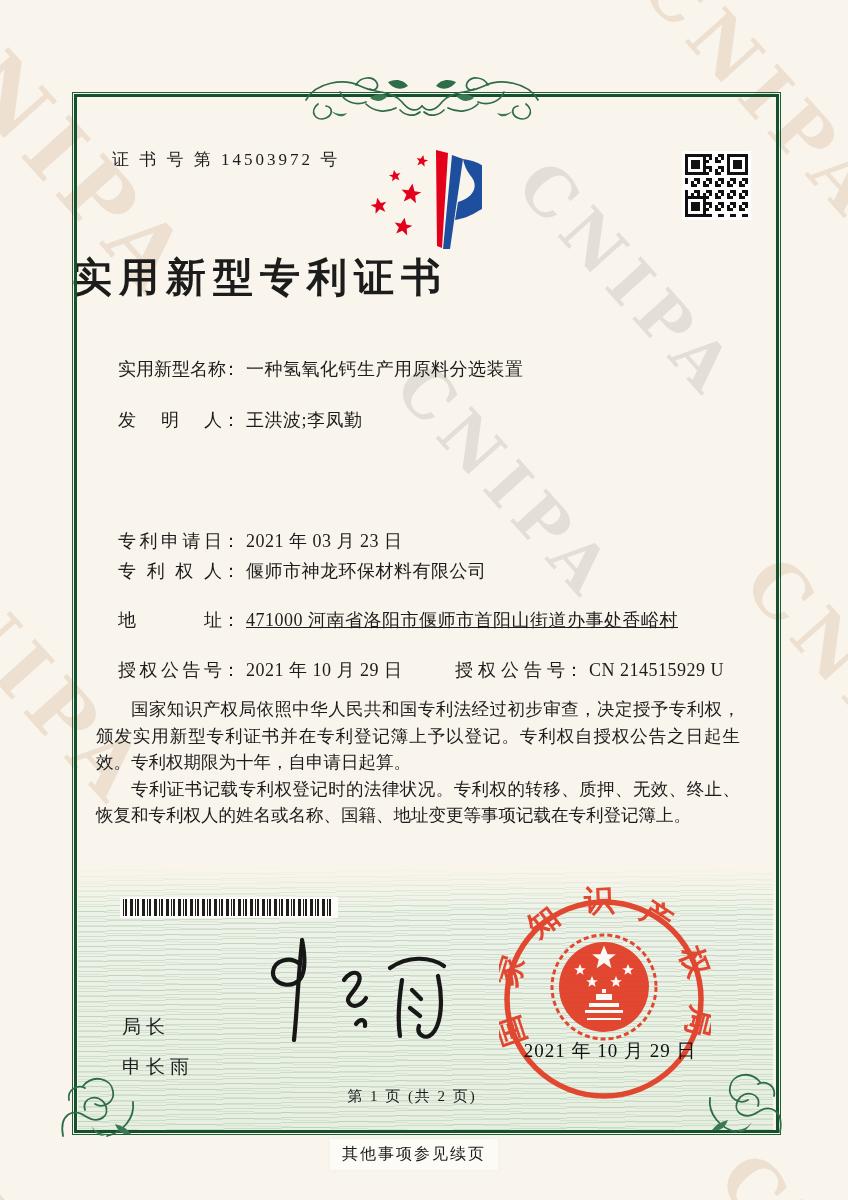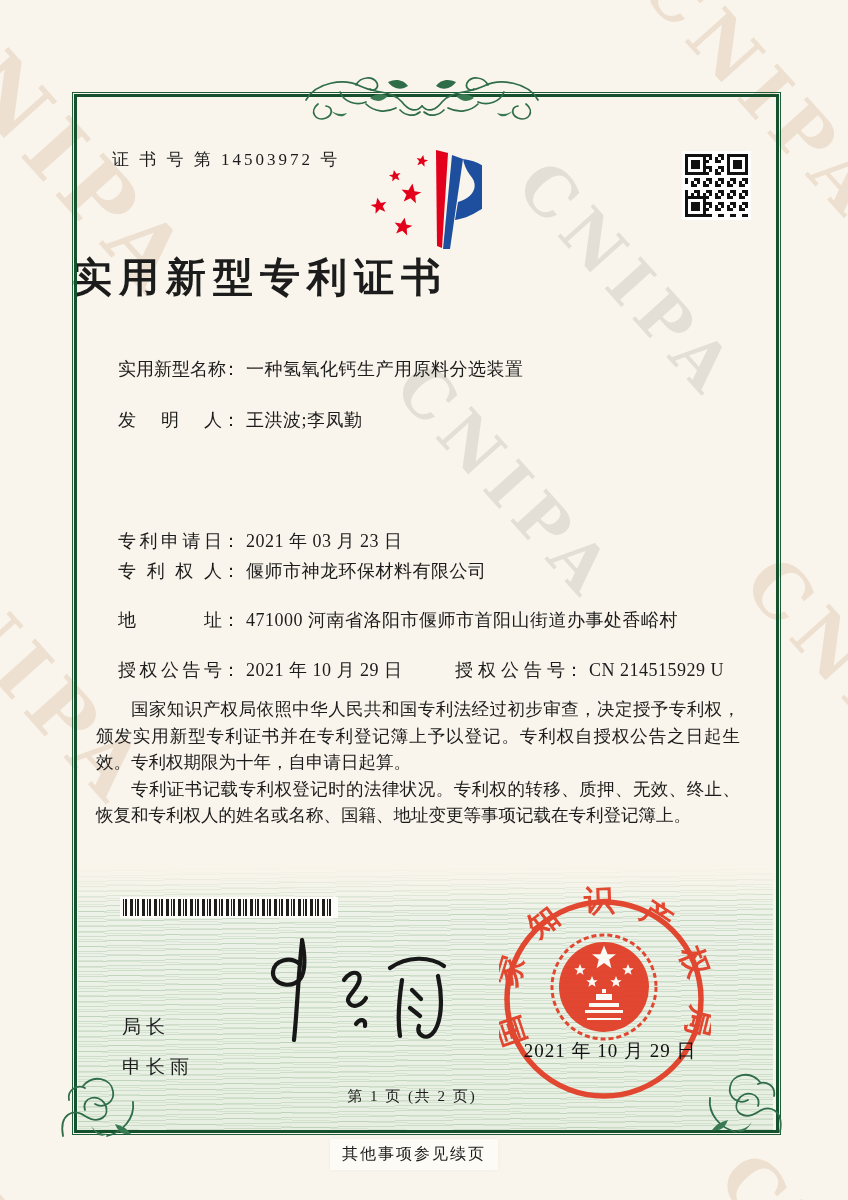--- a/index.html
+++ b/index.html
@@ -362,21 +362,21 @@
   </div>
   <div class="field" style="top:408px;">
     <span class="lbl">发明人</span><span class="colon">：</span><span class="val">王洪波;李凤勤</span>
   </div>
   <div class="field" style="top:508px;margin-top:21px;">
     <span class="lbl">专利申请日</span><span class="colon">：</span><span class="val">2021 年 03 月 23 日</span>
   </div>
   <div class="field" style="top:559px;">
     <span class="lbl">专利权人</span><span class="colon">：</span><span class="val">偃师市神龙环保材料有限公司</span>
   </div>
-  <div class="field" style="top:608px;">
+  <div class="field" style="top:608px;text-decoration:underline;">
     <span class="lbl">地址</span><span class="colon">：</span><span class="val">471000 河南省洛阳市偃师市首阳山街道办事处香峪村</span>
   </div>
   <div class="field" style="top:658px;">
     <span class="lbl">授权公告号</span><span class="colon">：</span><span class="val">2021 年 10 月 29 日</span>
     <span class="grp2">
       <span class="lbl">授权公告号</span><span class="colon">：</span><span class="val">CN 214515929 U</span>
     </span>
   </div>
 
   <div class="paras">

